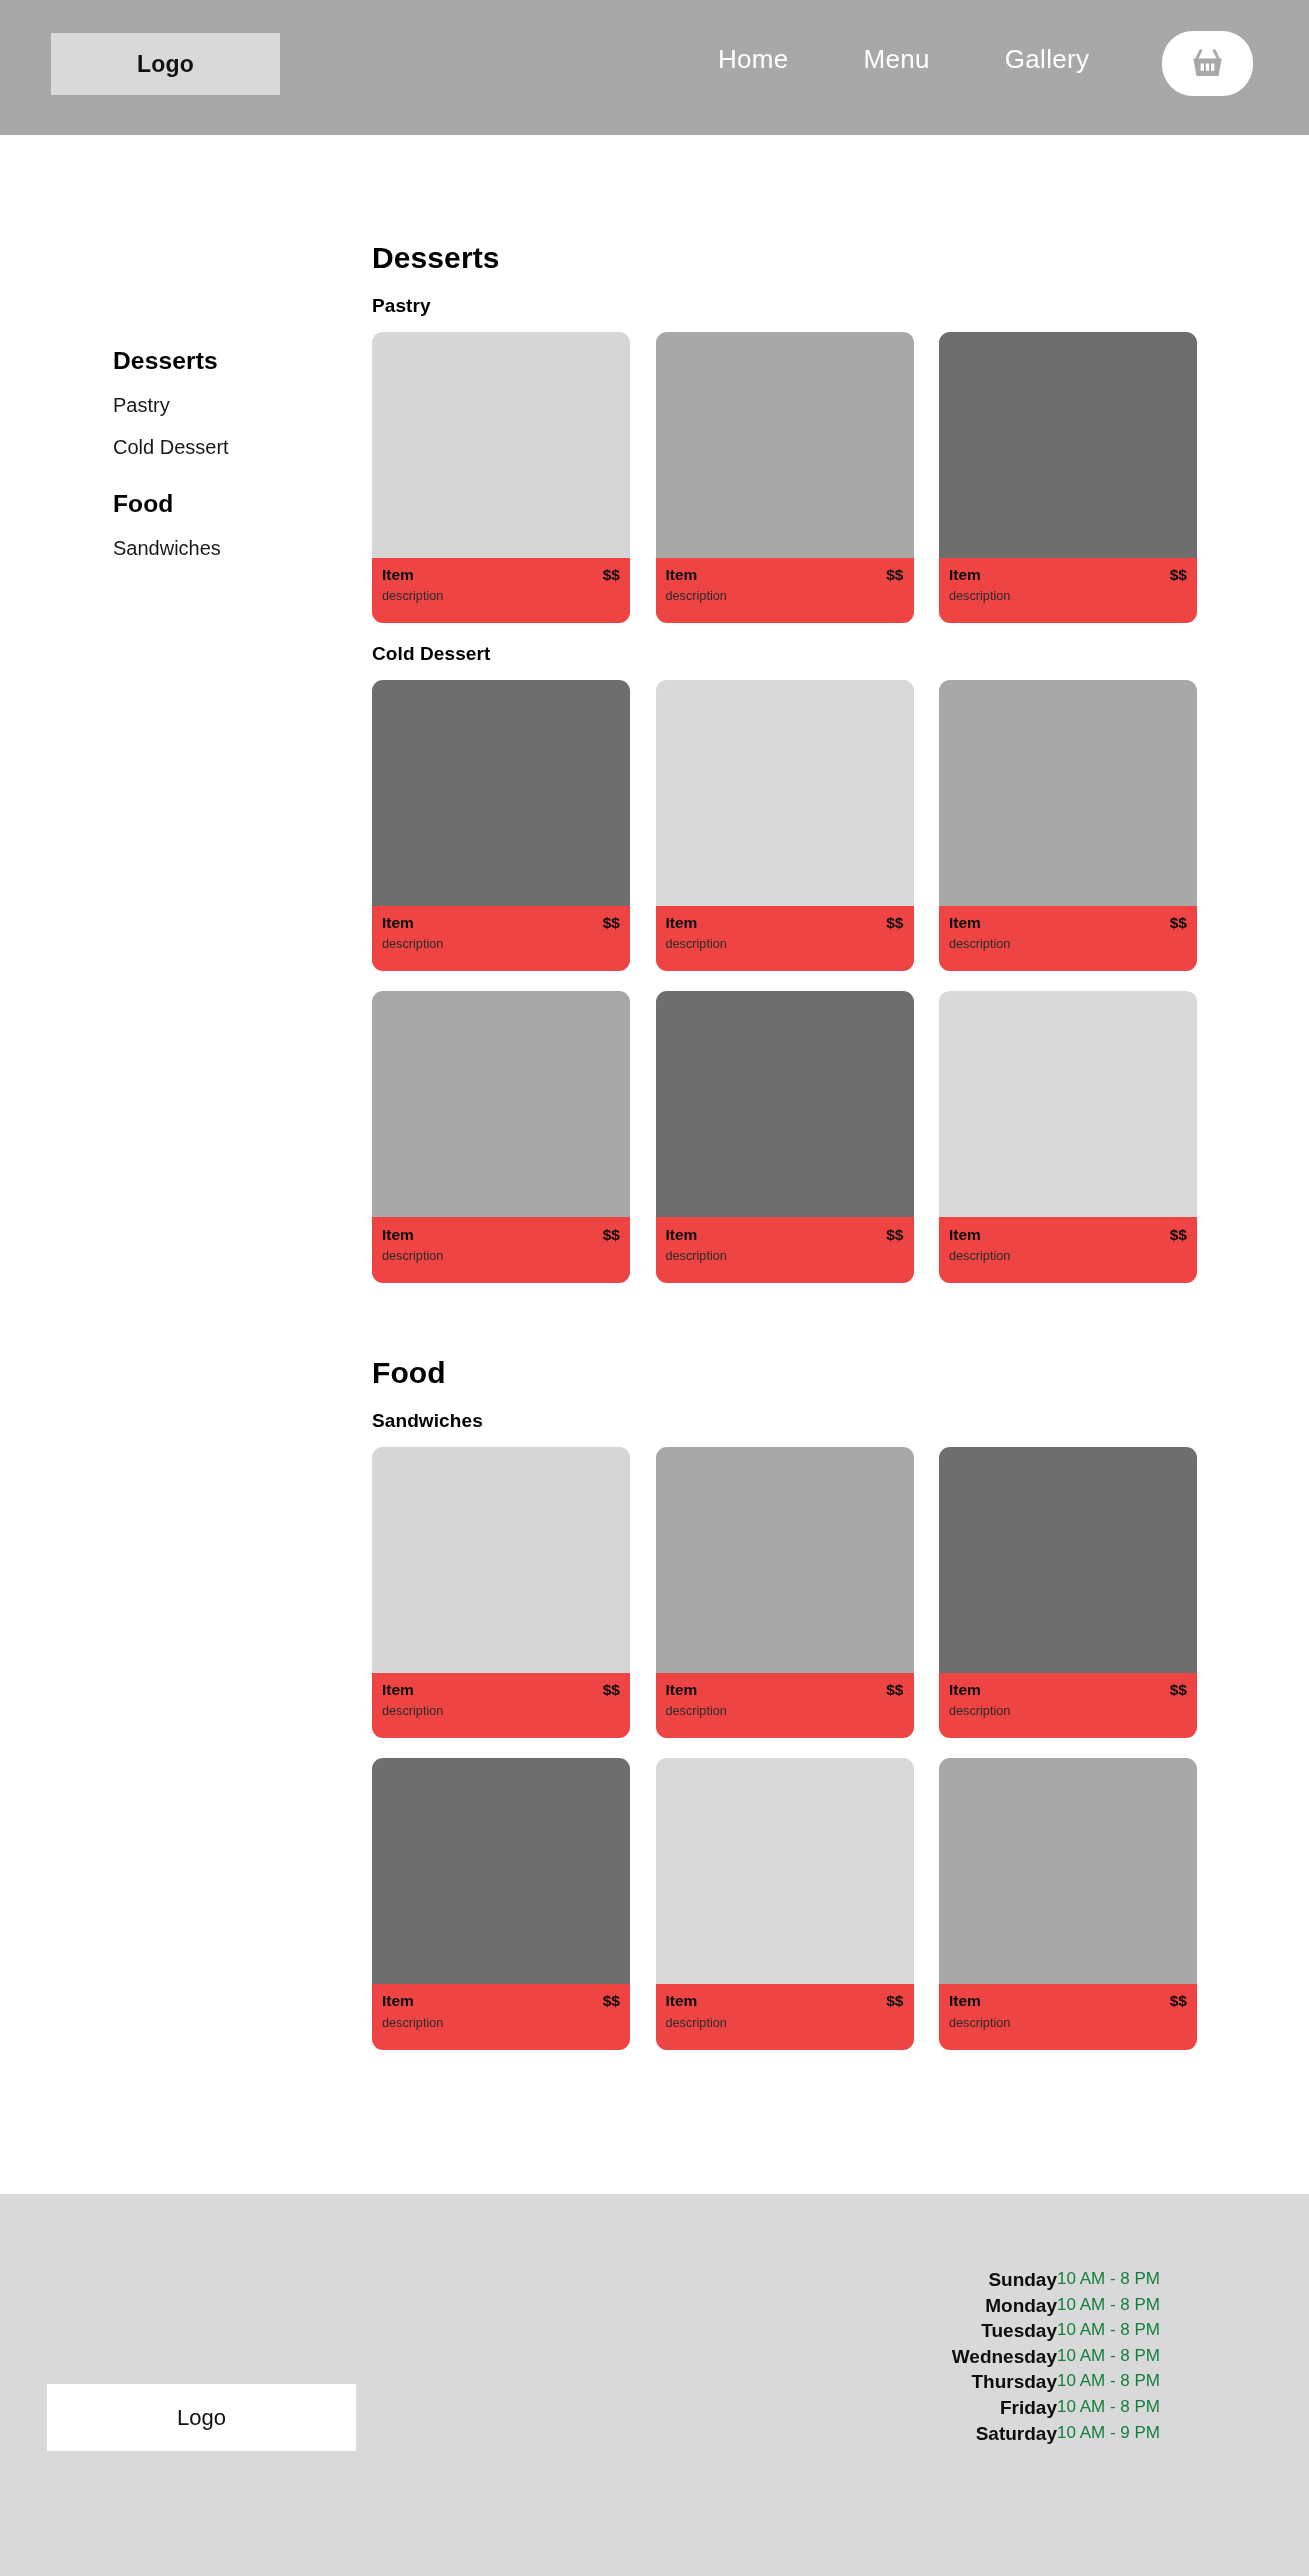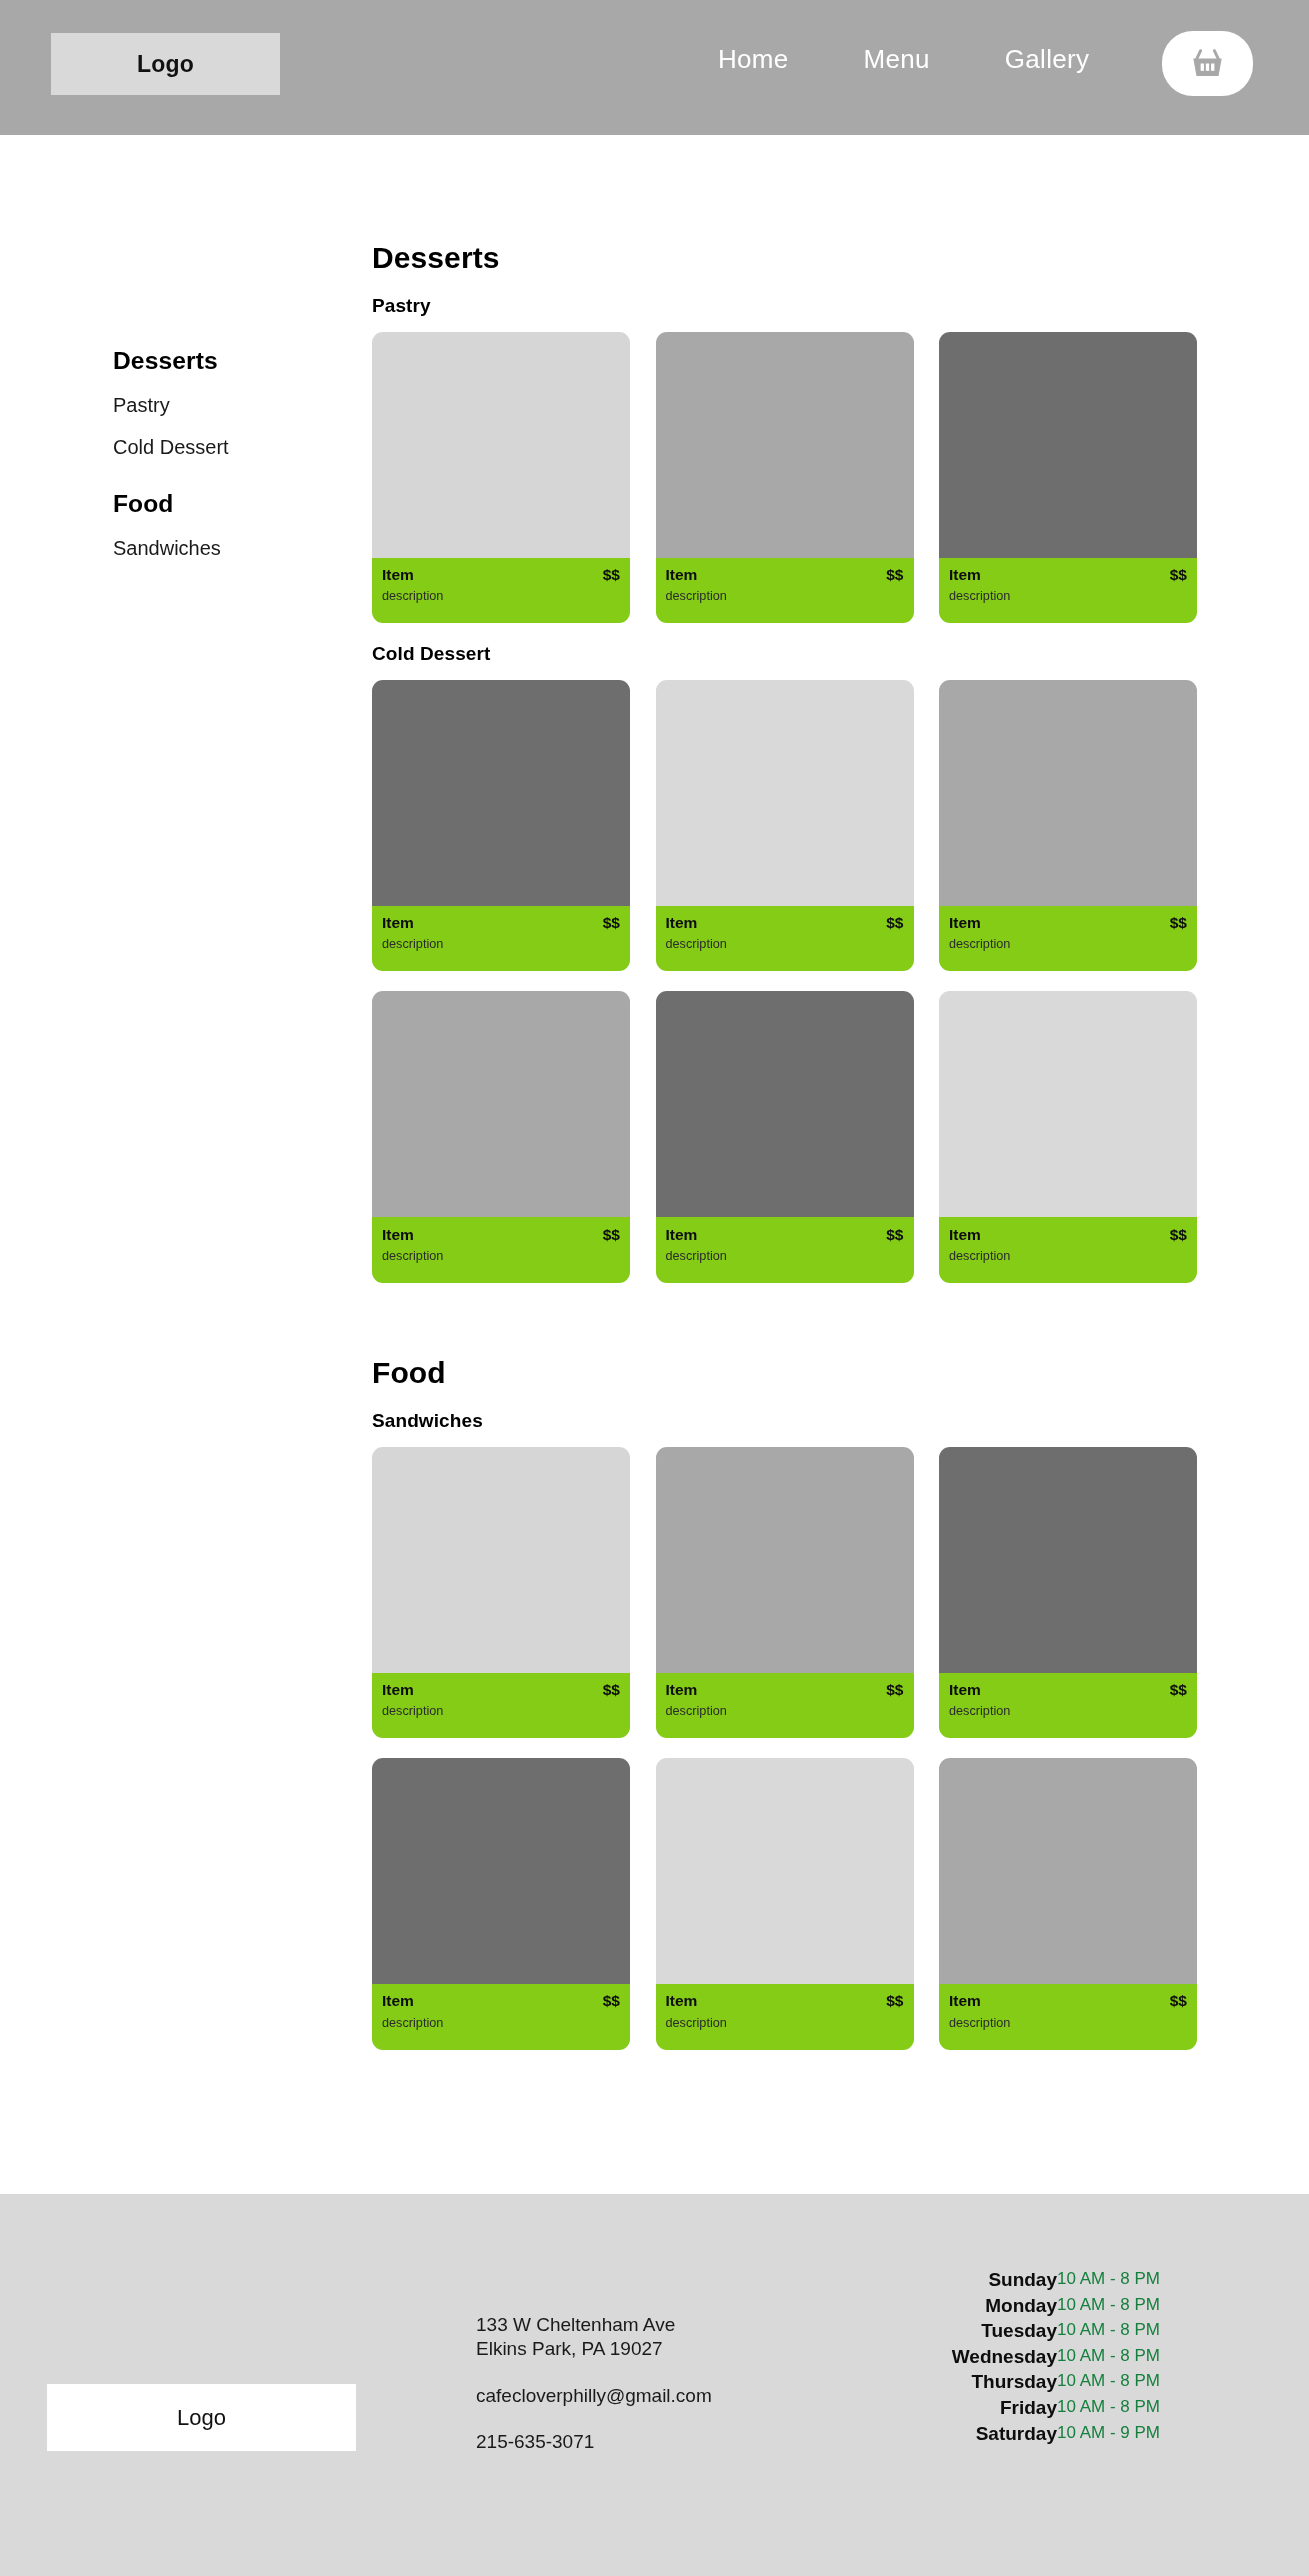--- a/index.html
+++ b/index.html
@@ -132,21 +132,21 @@
     background: #f4f4f4;
     cursor: pointer;
     flex: 0 0 auto;
   }
   .card .thumb {
     width: 100%;
     height: 226px;
     display: block;
   }
   .card .info {
-    background: #84cc16;
+    background: #ef4444;
     padding: 8.2px 10px 20px 10px;
   }
   .card .info-top {
     display: flex;
     justify-content: space-between;
     align-items: baseline;
   }
   .card .name {
     font-size: 15.5px;
     font-weight: 700;
@@ -444,26 +444,20 @@
   </section>
 
 </main>
 
 <footer class="footer">
 
   <div class="footer-logo">
     <span>Logo</span>
   </div>
 
-  <div class="contact">
-    <div class="addr-line">133 W Cheltenham Ave</div>
-    <div class="addr-line">Elkins Park, PA 19027</div>
-    <a class="email" href="#">cafecloverphilly@gmail.com</a>
-    <a class="phone" href="#">215-635-3071</a>
-  </div>
 
   <div class="hours">
     <div class="hours-row">
       <span class="day">Sunday</span>
       <span class="time">10 AM - 8 PM</span>
     </div>
     <div class="hours-row">
       <span class="day">Monday</span>
       <span class="time">10 AM - 8 PM</span>
     </div>

